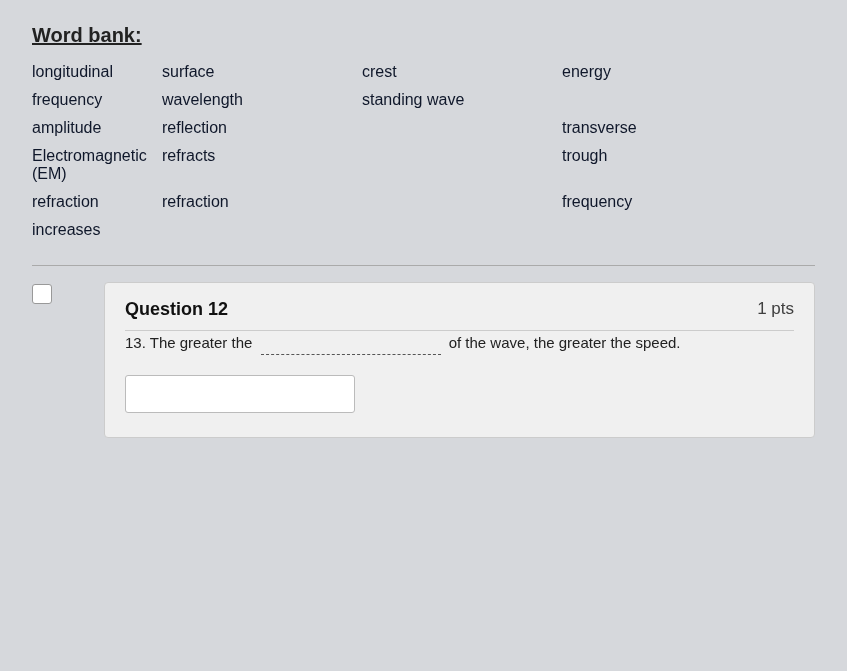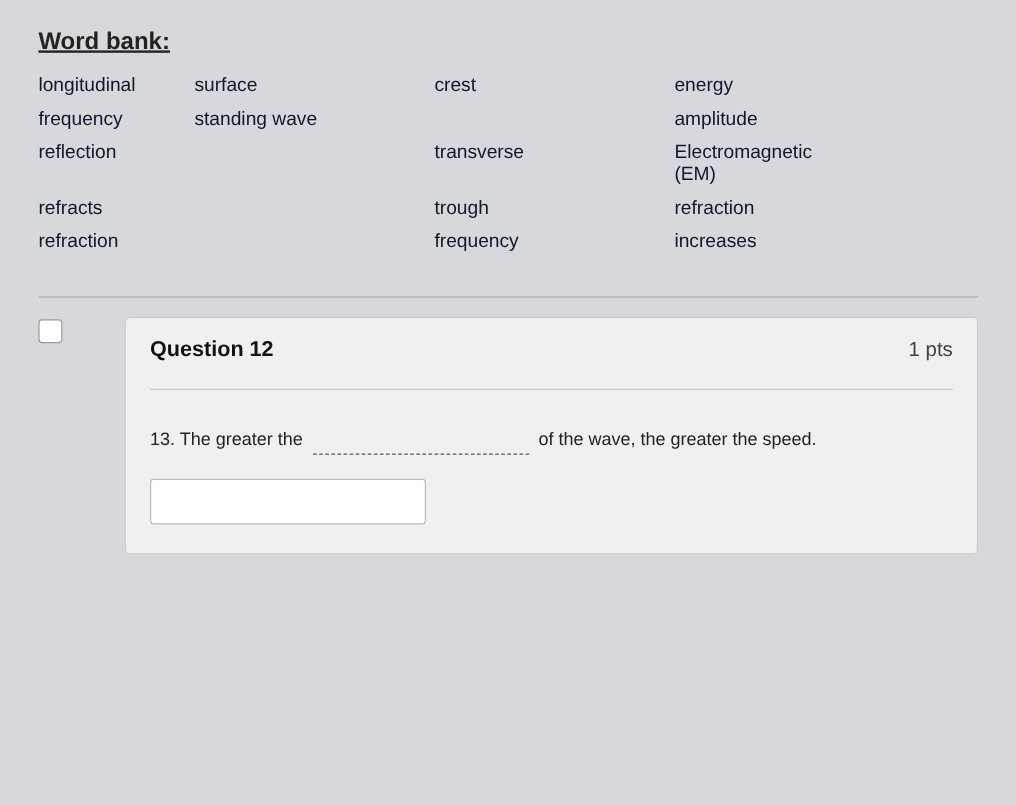--- a/index.html
+++ b/index.html
@@ -52,24 +52,24 @@
       background: #f0f0f0;
       border: 1px solid #ccc;
       border-radius: 4px;
       padding: 16px 20px 24px 20px;
       margin-left: 40px;
     }
 
     .question-header {
       display: flex;
       justify-content: space-between;
-      align-items: flex-end;
-      margin-bottom: 30px;
+      align-items: flex-start;
+      margin-bottom: 0;
       border-bottom: 1px solid #ccc;
-      padding-bottom: 22px;
+      padding-bottom: 10px;
     }
 
     .question-title {
       font-size: 18px;
       font-weight: 600;
       color: #111;
     }
 
     .question-pts {
       font-size: 17px;
@@ -124,20 +124,21 @@
 <div>
   <div class="word-bank-label">Word bank:</div>
   <div class="word-bank-grid">
 
     <div class="word-bank-cell col1">longitudinal</div>
     <div class="word-bank-cell">surface</div>
     <div class="word-bank-cell">crest</div>
     <div class="word-bank-cell">energy</div>
 
     <div class="word-bank-cell col1">frequency</div>
+    <div class="word-bank-cell">wavelength</div>
     <div class="word-bank-cell">standing wave</div>
     <div class="word-bank-cell"></div>
 
     <div class="word-bank-cell">amplitude</div>
     <div class="word-bank-cell">reflection</div>
     <div class="word-bank-cell"></div>
 
     <div class="word-bank-cell col1">transverse</div>
     <div class="word-bank-cell">Electromagnetic (EM)</div>
     <div class="word-bank-cell">refracts</div>

